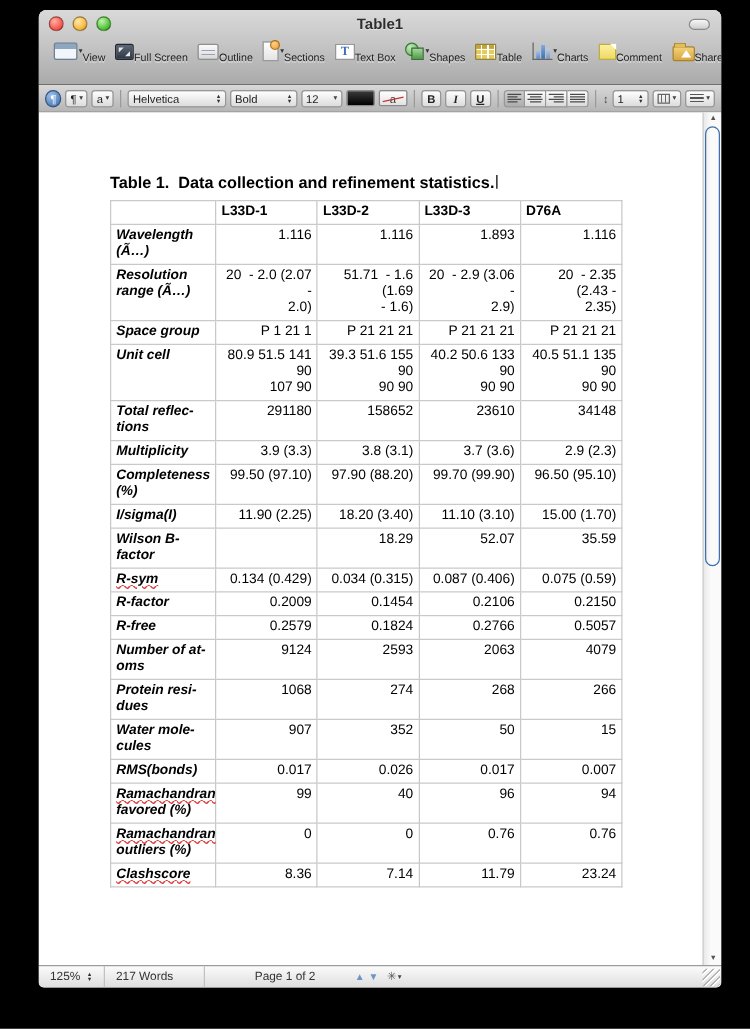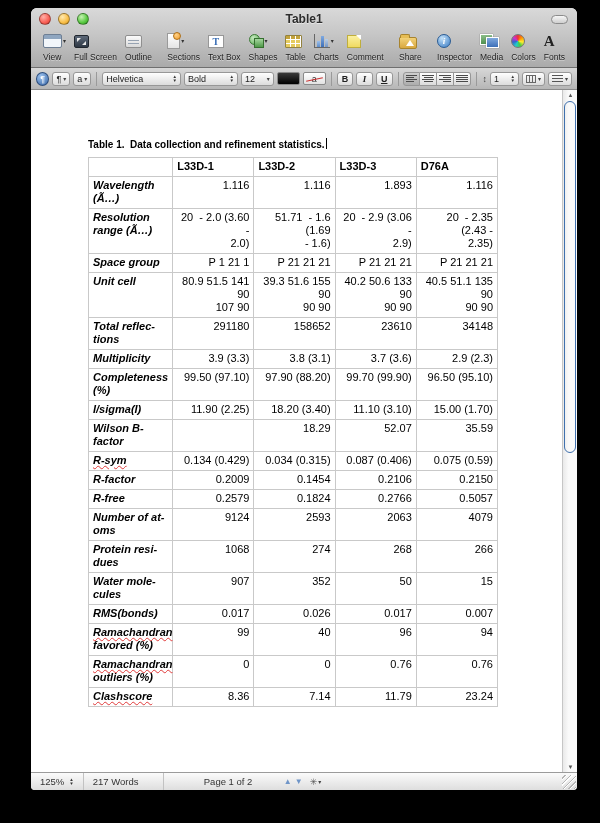--- a/index.html
+++ b/index.html
@@ -18,21 +18,21 @@
   .tl { width:12px; height:12px; border-radius:50%; border:1px solid rgba(0,0,0,.35); }
   .tl.red    { background:radial-gradient(circle at 35% 30%, #ffb0a8, #f95f55 60%, #c93b32); }
   .tl.yellow { background:radial-gradient(circle at 35% 30%, #ffe9b0, #f8bd46 60%, #c98f1e); }
   .tl.green  { background:radial-gradient(circle at 35% 30%, #c6f2b2, #57c83f 60%, #2f9324); }
   .win-title { font-size:12px; font-weight:bold; color:#2d2d2d; text-shadow:0 1px 0 rgba(255,255,255,.5); }
   .pill { position:absolute; right:9px; top:7px; width:17px; height:9px; border-radius:5px;
           border:1px solid #8b8b8b; background:linear-gradient(#f6f6f6,#cfcfcf); }
 
   .toolbar { height:37px; display:flex; align-items:flex-start; padding:1px 8px 0 8px; }
   .tb-spacer { flex:1; }
-  .tb-item { display:flex; flex-direction:column; align-items:flex-start; padding:0 4px; cursor:default; }
+  .tb-item { display:flex; flex-direction:row; align-items:flex-end; padding:0 4px; cursor:default; }
   .tb-iconrow { height:20px; display:flex; align-items:center; gap:1px; }
   .tb-label { font-size:8.5px; color:#1c1c1c; margin-top:1px; white-space:nowrap; text-shadow:0 1px 0 rgba(255,255,255,.45); }
   .tb-caret { font-size:6px; color:#333; line-height:6px; }
   .tb-icon { position:relative; }
 
   .i-view { width:19px; height:14px; border:1px solid #6e7f94; border-radius:2px;
             background:linear-gradient(180deg,#8fa6c0 0 4px,#f2f6fa 4px),
             linear-gradient(#e7edf4,#c6d3e2); }
   .i-full-screen { width:15px; height:13px; border:1px solid #20262e; border-radius:2px;
             background:linear-gradient(#5c6878,#2e3744); }
@@ -115,21 +115,21 @@
   .al-btn i { height:1px; background:#4a4a4a; display:block; }
   .al-left i:nth-child(even){ width:70%; } .al-left i{ width:100%; }
   .al-center { align-items:center; } .al-center i:nth-child(even){ width:70%; } .al-center i{ width:100%; }
   .al-right { align-items:flex-end; } .al-right i:nth-child(even){ width:70%; } .al-right i{ width:100%; }
   .al-just i { width:100%; }
   .algroup { display:flex; }
 
   
   .docarea { position:relative; height:682px; background:#fff; overflow:hidden; }
   .content { position:absolute; left:57px; top:48px; width:412px; }
-  .doc-title { font-size:10px; font-weight:bold; color:#000; margin-bottom:7px; white-space:pre-wrap; }
+  .doc-title { font-size:13px; font-weight:bold; color:#000; margin-bottom:7px; white-space:pre-wrap; }
   .caret-bar { display:inline-block; width:1px; height:11px; background:#000; vertical-align:-1px; margin-left:1px; }
   table.stats { border-collapse:collapse; width:410px; table-layout:fixed; }
   table.stats td, table.stats th { border:1px solid #c9c9c9; font-size:11px; line-height:13px;
         padding:2px 4px 3px 4px; vertical-align:top; }
   table.stats th { text-align:left; font-weight:bold; }
   td.rlabel { font-weight:bold; white-space:pre-wrap;font-style:italic; }
   td.rval { text-align:right; white-space:pre-wrap; }
   .mis { text-decoration:underline; text-decoration-style:wavy; text-decoration-color:#e03a3a;
          text-decoration-thickness:1px; text-underline-offset:1px; }
   col.c-label { width:84px; } col.c-data { width:81px; }
@@ -368,21 +368,21 @@
         <tbody>
             <tr>
               <td class="rlabel">Wavelength<br>(Ã…)</td>
               <td class="rval">1.116</td>
               <td class="rval">1.116</td>
               <td class="rval">1.893</td>
               <td class="rval">1.116</td>
             </tr>
             <tr>
               <td class="rlabel">Resolution<br>range (Ã…)</td>
-              <td class="rval">20  - 2.0 (3.60 -
+              <td class="rval">20  - 2.0 (2.07 -
 2.0)</td>
               <td class="rval">51.71  - 1.6 (1.69
 - 1.6)</td>
               <td class="rval">20  - 2.9 (3.06 -
 2.9)</td>
               <td class="rval">20  - 2.35 (2.43 -
 2.35)</td>
             </tr>
             <tr>
               <td class="rlabel">Space group</td>

